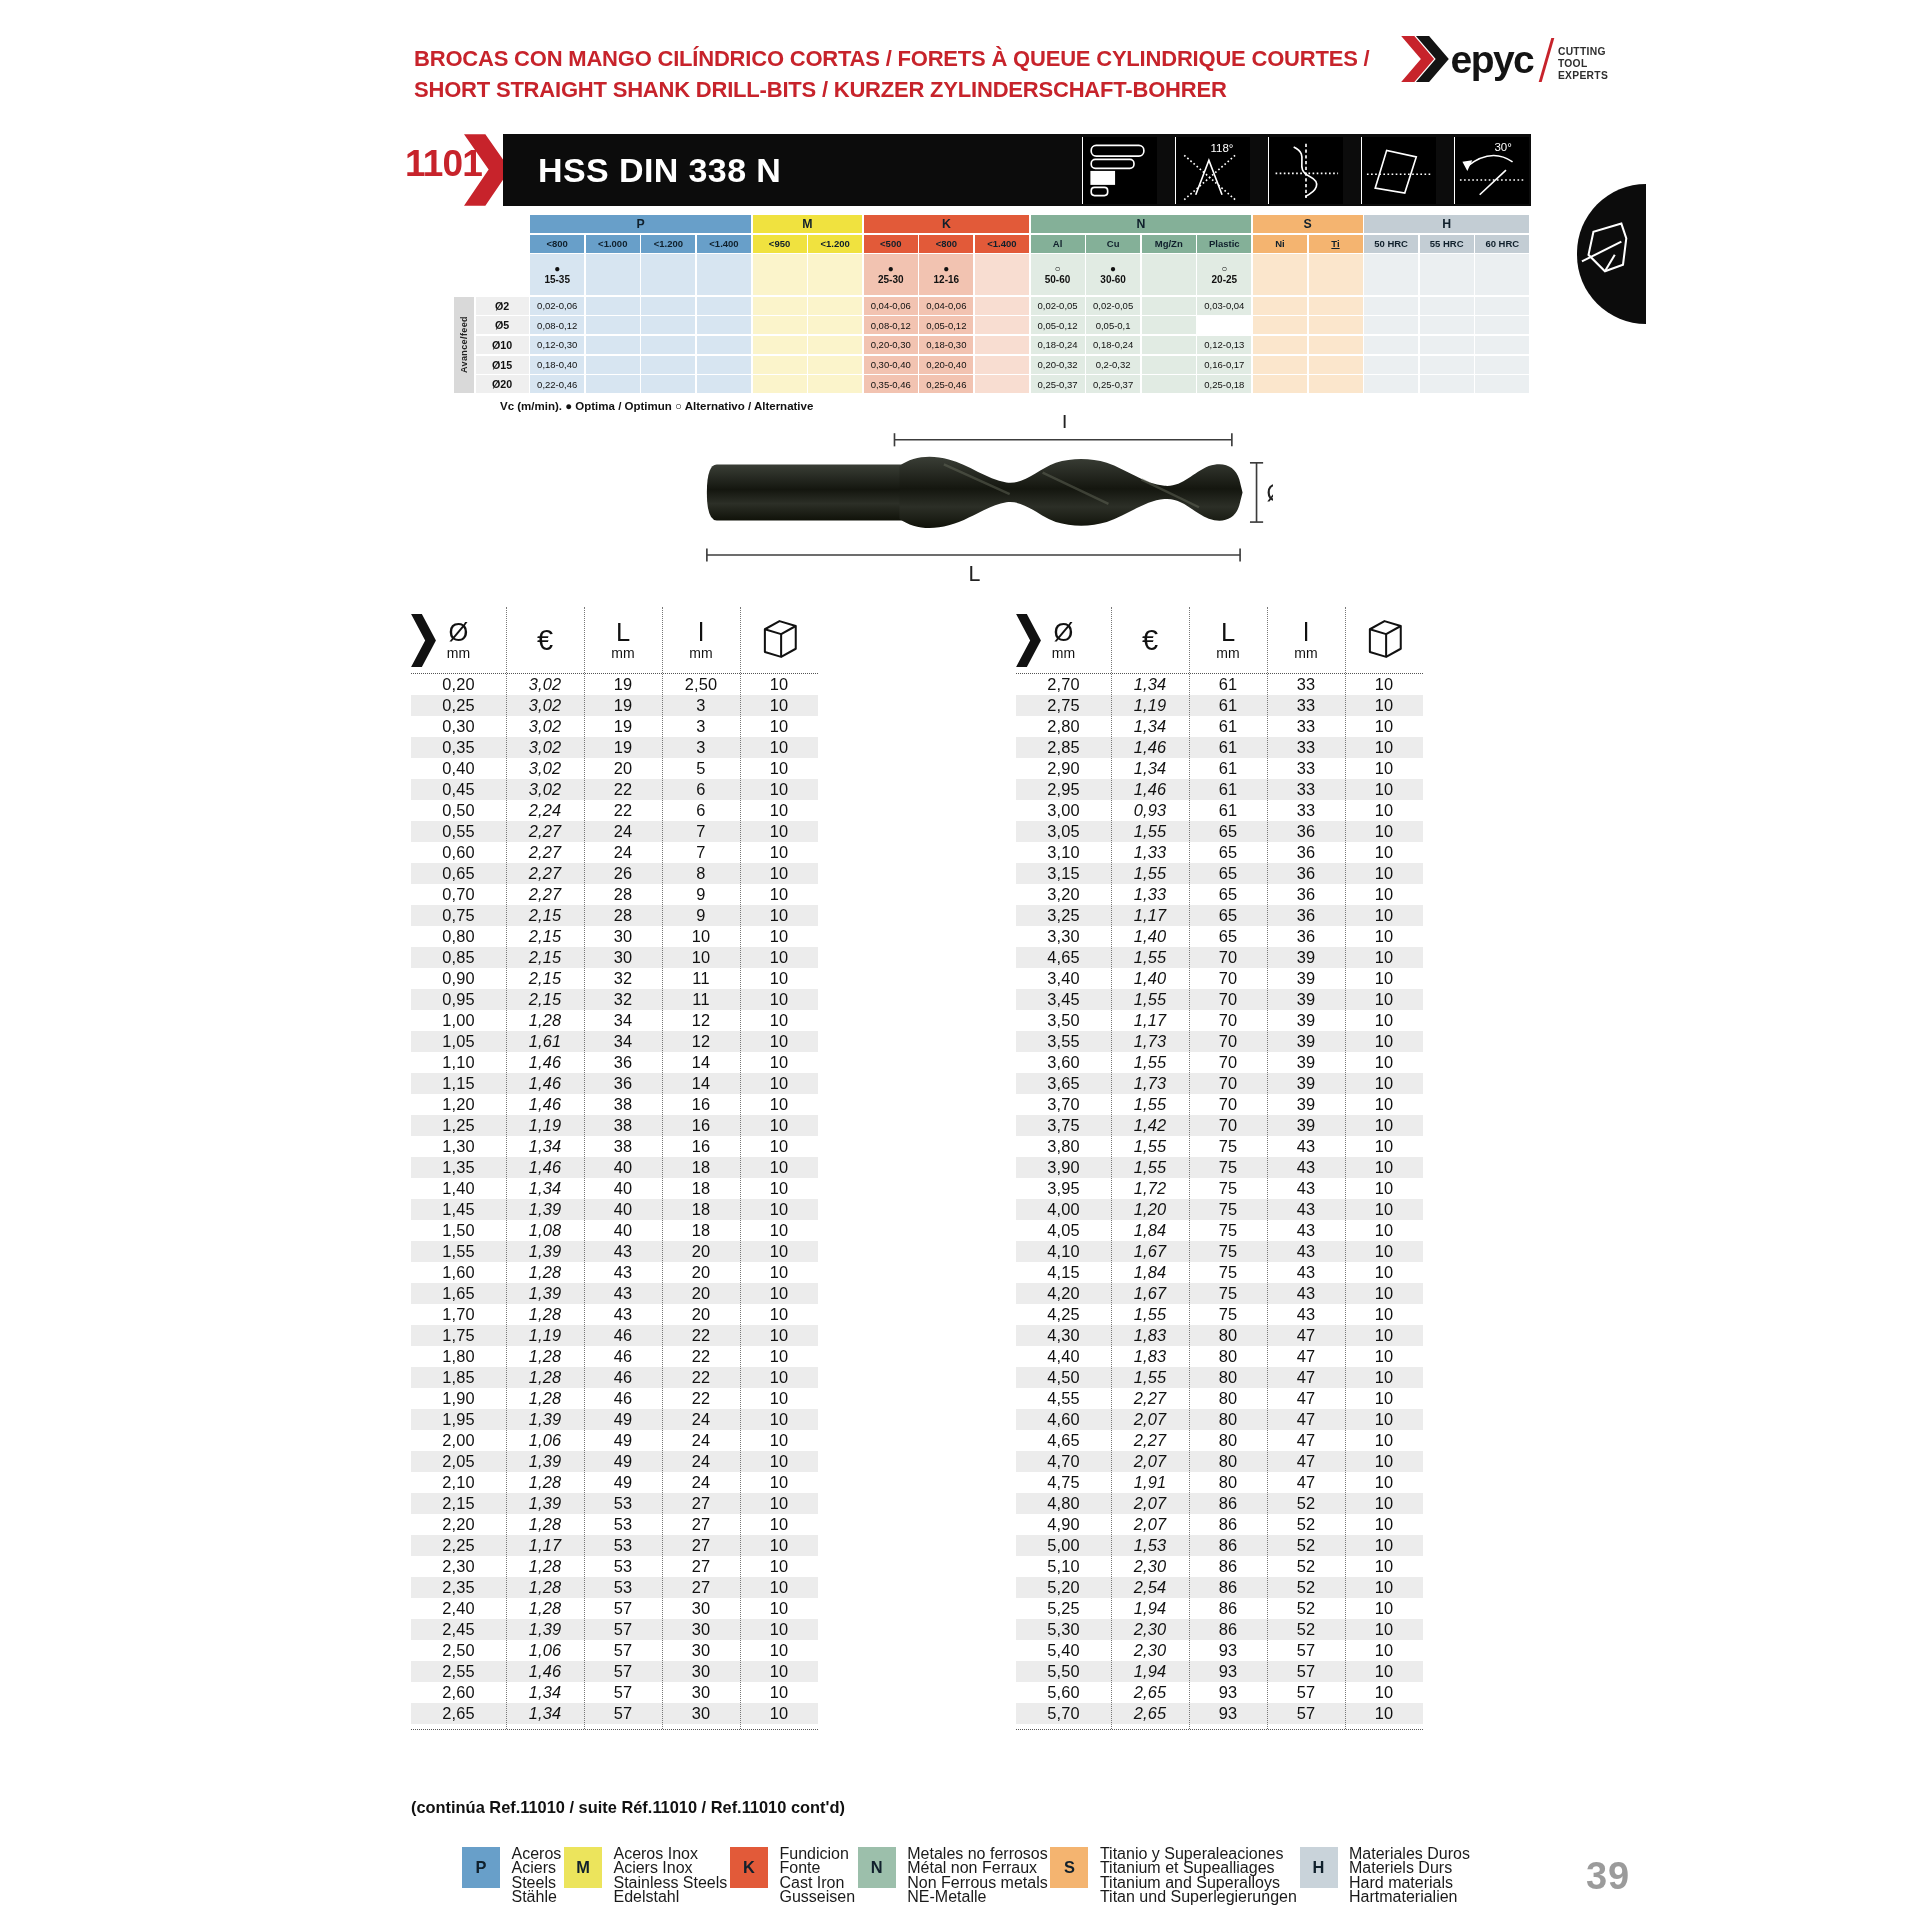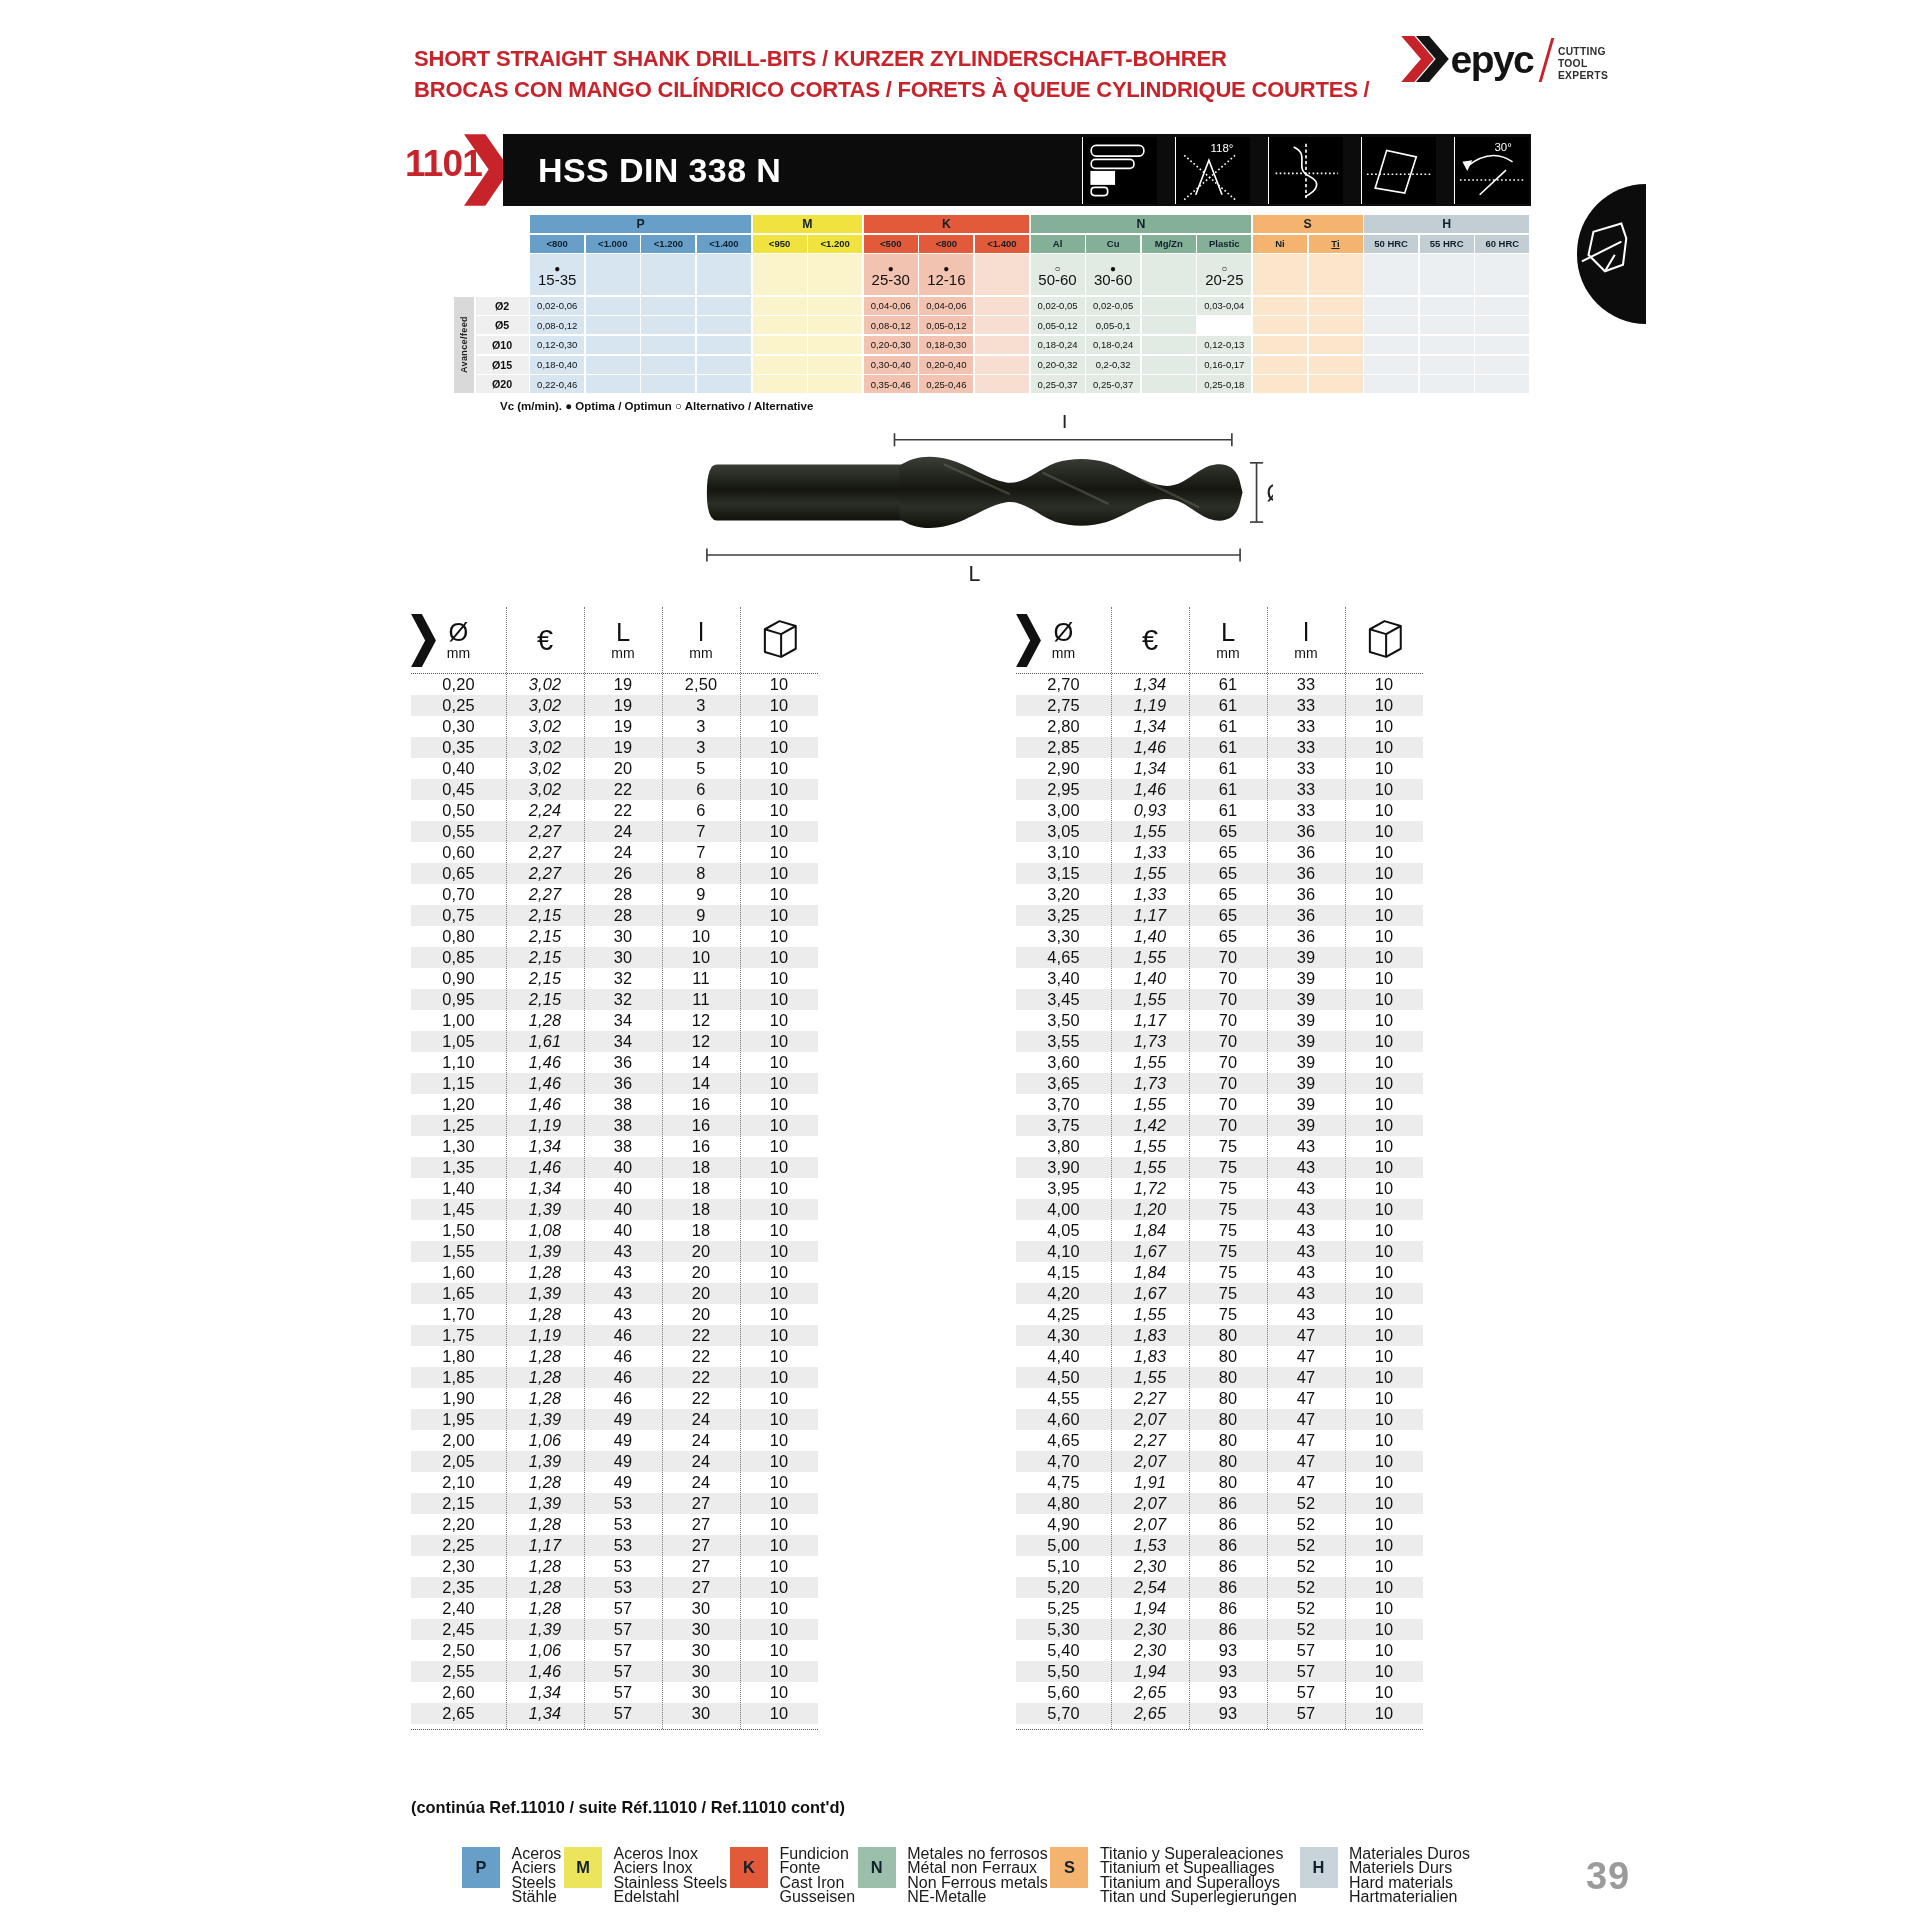--- a/index.html
+++ b/index.html
@@ -27,21 +27,21 @@
   #speeds-grid{left:454px;top:215px;display:grid;
     grid-template-columns:20px 53px repeat(18,54px);
     grid-template-rows:18px 18px 41px repeat(5,18px);
     gap:1.6px;}
   #speeds-grid > div{display:flex;align-items:center;justify-content:center;}
   .sg-blank{background:transparent;}
   .sg-group{font-size:12.3px;font-weight:bold;color:#10202c;}
   .sg-sub{font-size:9.5px;font-weight:bold;color:#10202c;}
   .sg-vc{flex-direction:column;}
   .sg-vc .dot{font-size:10px;line-height:10.7px;font-weight:bold;}
-  .sg-vc .rng{font-size:15px;line-height:10.7px;}
+  .sg-vc .rng{font-size:10px;line-height:10.7px;font-weight:bold;}
   .sg-strip{background:#d9d9d9;}
   .sg-strip span{writing-mode:vertical-rl;transform:rotate(180deg);font-size:9px;font-weight:bold;letter-spacing:0.4px;color:#222;}
   .sg-dlabel{font-size:10.7px;font-weight:bold;background:#efefef;}
   .sg-val{font-size:9.5px;}
   .speeds-footnote{left:500px;top:400px;font-size:11.5px;font-weight:bold;color:#111;}
 
   
   .drill-svg{left:697px;top:415px;}
 
   
@@ -69,22 +69,22 @@
          font-size:16.4px;font-weight:bold;color:#10202c;margin-right:11.5px;flex:0 0 auto;}
   .lg-tx{font-size:16px;line-height:14.4px;color:#1a1a1a;}
   .page-num{left:1586px;top:1855px;font-size:38px;font-weight:bold;color:#9b9b9b;letter-spacing:0.8px;}
 </style>
 </head>
 <body>
 
 <div class="page">
 
   <div class="abs title">
+    <div>BROCAS CON MANGO CILÍNDRICO CORTAS / FORETS À QUEUE CYLINDRIQUE COURTES /</div>
     <div>SHORT STRAIGHT SHANK DRILL-BITS / KURZER ZYLINDERSCHAFT-BOHRER</div>
-    <div>BROCAS CON MANGO CILÍNDRICO CORTAS / FORETS À QUEUE CYLINDRIQUE COURTES /</div>
   </div>
 
   <div class="abs logo">
     <svg width="48" height="46" viewBox="0 0 58 56">
       <polygon points="0,0 16,0 40,28 16,56 0,56 24,28" fill="#c7232b"></polygon>
       <polygon points="18,0 34,0 58,28 34,56 18,56 42,28" fill="#141414"></polygon>
     </svg>
     <span class="logo-word">epyc</span>
     <span class="logo-slash"></span>
     <span class="logo-tag">

